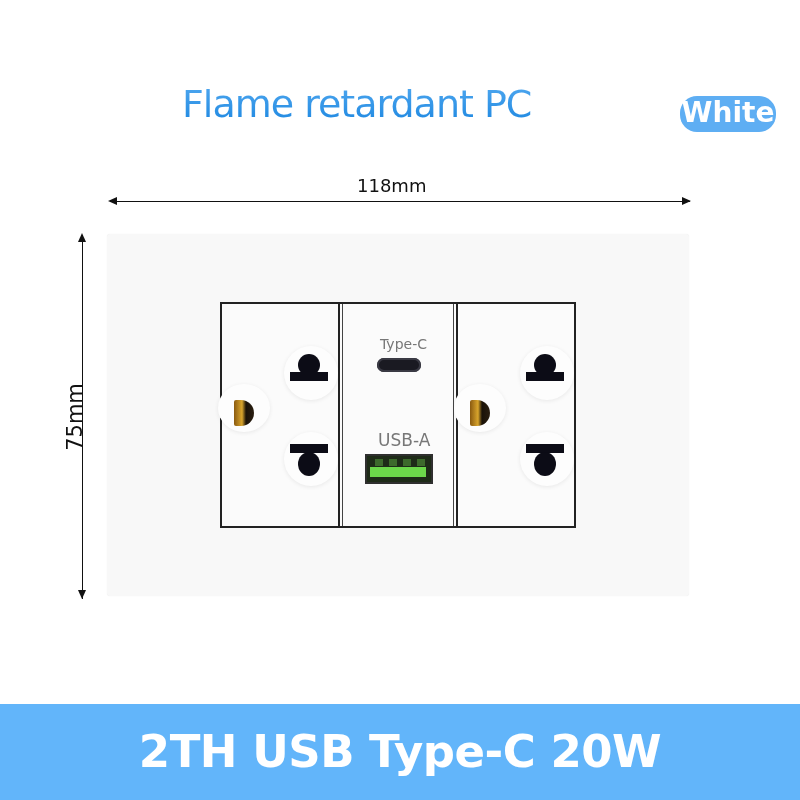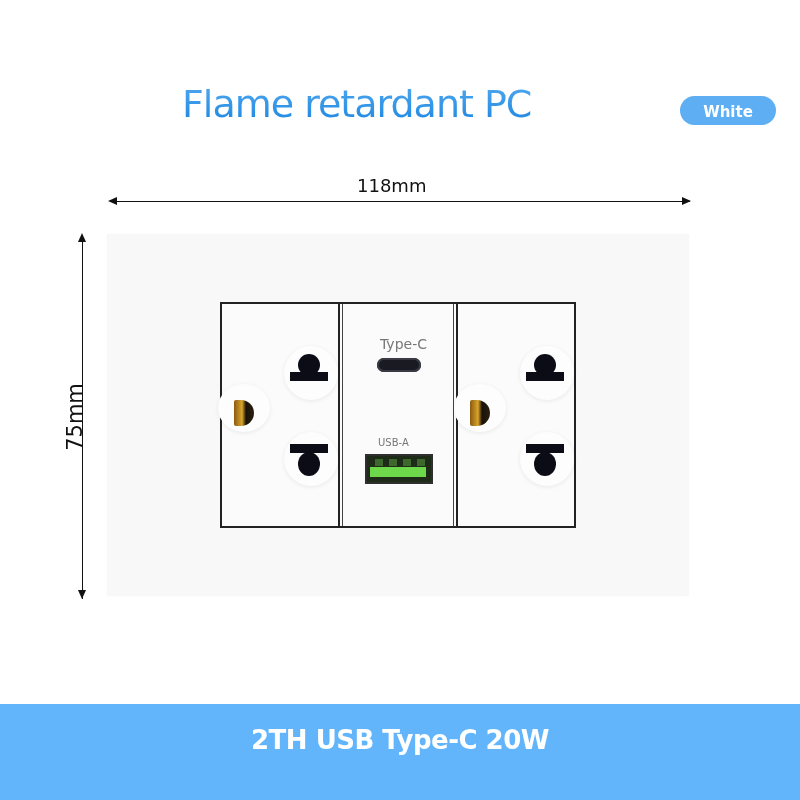--- a/index.html
+++ b/index.html
@@ -2,22 +2,22 @@
 <html><head>
 <meta charset="utf-8">
 <style>
   html, body { margin:0; padding:0; }
   body { width:800px; height:800px; background:#ffffff; position:relative; overflow:hidden;
          font-family:"DejaVu Sans", sans-serif; }
   .title { position:absolute; left:182px; top:82px; font-family:"DejaVu Sans", sans-serif;
            font-weight:normal; font-size:38px; color:#2e93e8; letter-spacing:-1px; white-space:nowrap;
            background:linear-gradient(#52a9f0,#1b86e0); -webkit-background-clip:text; background-clip:text;
            -webkit-text-fill-color:transparent; }
-  .badge { position:absolute; left:680px; top:96px; width:96px; height:29px; border-radius:17px;
-           background:#5eaef3; color:#fff; font-weight:bold; font-size:15px; text-align:center; line-height:33px; }
+  .badge { position:absolute; left:680px; top:96px; width:96px; height:36px; border-radius:17px;
+           background:#5eaef3; color:#fff; font-weight:bold; font-size:28px; text-align:center; line-height:33px; }
   .hdim-label { position:absolute; left:357px; top:175px; font-size:18px; color:#111; }
   .hdim-line { position:absolute; left:110px; top:201px; width:580px; height:1px; background:#111; }
   .arrow-l { position:absolute; left:108px; top:197px; width:0; height:0; border-top:4px solid transparent;
              border-bottom:4px solid transparent; border-right:9px solid #111; }
   .arrow-r { position:absolute; left:682px; top:197px; width:0; height:0; border-top:4px solid transparent;
              border-bottom:4px solid transparent; border-left:9px solid #111; }
   .vdim-line { position:absolute; left:82px; top:235px; width:1px; height:364px; background:#111; }
   .arrow-t { position:absolute; left:78px; top:233px; width:0; height:0; border-left:4px solid transparent;
              border-right:4px solid transparent; border-bottom:9px solid #111; }
   .arrow-b { position:absolute; left:78px; top:590px; width:0; height:0; border-left:4px solid transparent;
@@ -37,28 +37,28 @@
   .hole-top .b { position:absolute; left:0; top:18px; width:38px; height:9px; background:#0c0c16; }
   .hole-bot { position:absolute; width:38px; height:36px; }
   .hole-bot .b { position:absolute; left:0; top:0; width:38px; height:9px; background:#0c0c16; }
   .hole-bot .c { position:absolute; left:8px; top:8px; width:22px; height:24px; border-radius:50%; background:#0c0c16; }
   .earth { position:absolute; width:20px; height:26px; border-radius:2px 13px 13px 2px;
            background:linear-gradient(90deg,#8a5a10,#d9a52c 40%,#1a1208 60%,#2a1e10); }
   .recess { position:absolute; border-radius:50%; box-shadow:0 1px 4px rgba(0,0,0,0.08); background:#fdfdfd; }
   .lbl-typec { position:absolute; left:380px; top:336px; font-size:14px; color:#777; }
   .typec { position:absolute; left:377px; top:358px; width:44px; height:14px; border-radius:7px; background:#1a1a22;
            box-shadow:inset 0 0 0 2px #3a3a44; }
-  .lbl-usba { position:absolute; left:378px; top:430px; font-size:10px; color:#777;margin-top:7px; }
+  .lbl-usba { position:absolute; left:378px; top:430px; font-size:17px; color:#777; }
   .usba { position:absolute; left:365px; top:454px; width:68px; height:30px; background:#1e2b18; border:2px solid #2f2f2f; box-sizing:border-box; }
   .usba .g { position:absolute; left:3px; top:11px; width:56px; height:10px; background:#6cd84a; }
   .usba .p1, .usba .p2, .usba .p3, .usba .p4 { position:absolute; top:3px; width:8px; height:7px; background:#3d6a2c; }
   .usba .p1 { left:8px; } .usba .p2 { left:22px; } .usba .p3 { left:36px; } .usba .p4 { left:50px; }
   .footer { position:absolute; left:0; top:704px; width:800px; height:96px; background:#62b5fa; }
   .footer-text { position:absolute; left:0; width:800px; top:725px; text-align:center; color:#fff;
-                 font-weight:bold; font-size:26px; letter-spacing:-0.5px; }
+                 font-weight:bold; font-size:45px; letter-spacing:-0.5px; }
 </style>
 </head>
 <body>
 
 <div class="title">Flame retardant PC</div>
 <div class="badge">White</div>
 
 <div class="hdim-label">118mm</div>
 <div class="hdim-line"></div>
 <div class="arrow-l"></div>

